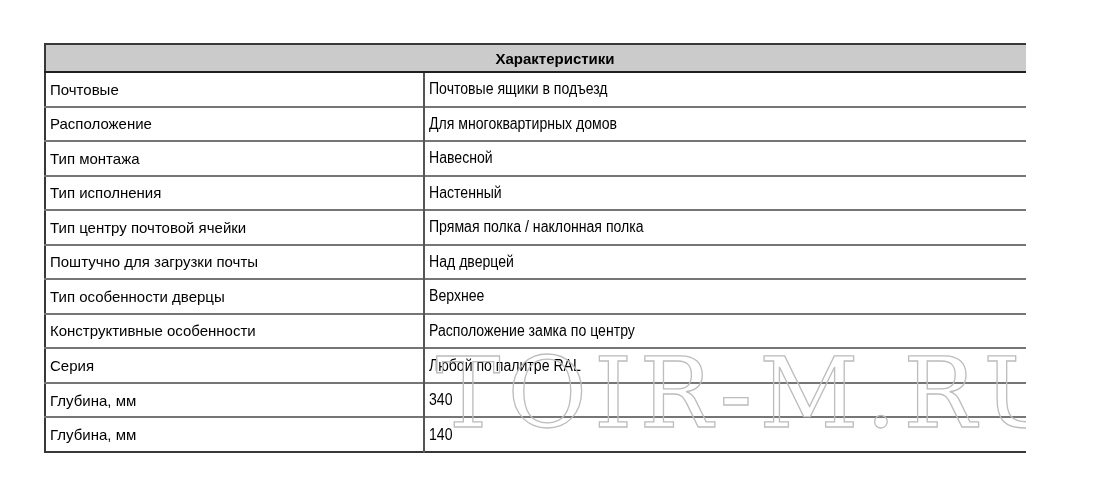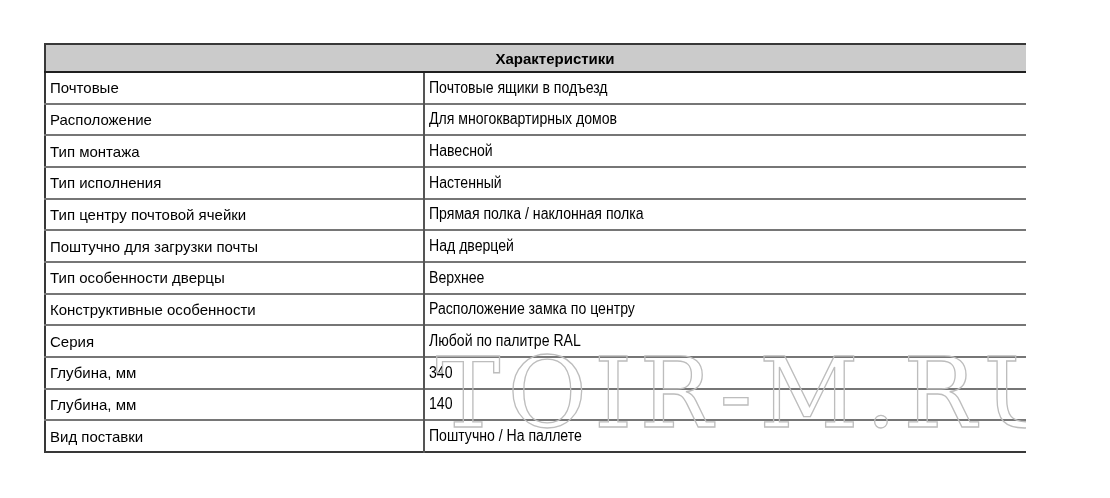--- a/index.html
+++ b/index.html
@@ -185,28 +185,20 @@
 
   <tr>
     <td class="label-cell">
       <span class="lbl">Глубина, мм</span>
     </td>
     <td class="value-cell">
       <span class="val">140</span>
     </td>
   </tr>
 
-  <tr>
-    <td class="label-cell">
-      <span class="lbl">Вид поставки</span>
-    </td>
-    <td class="value-cell">
-      <span class="val">Поштучно / На паллете</span>
-    </td>
-  </tr>
 </tbody>
   </table>
 
   <svg class="watermark" width="1110" height="498" viewBox="0 0 1110 498">
     <text x="754" y="427" text-anchor="middle">TOIR-M.RU</text>
   </svg>
 
 </div>
 
 </body></html>

